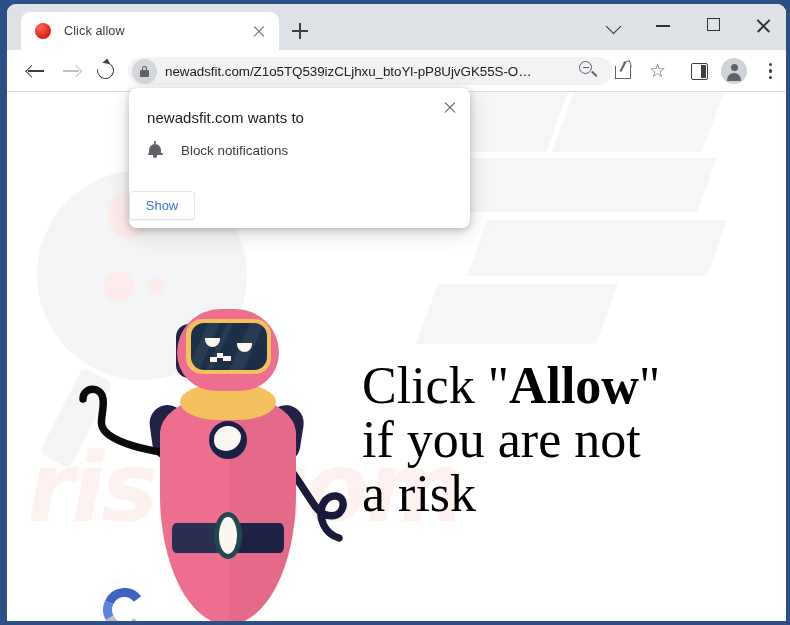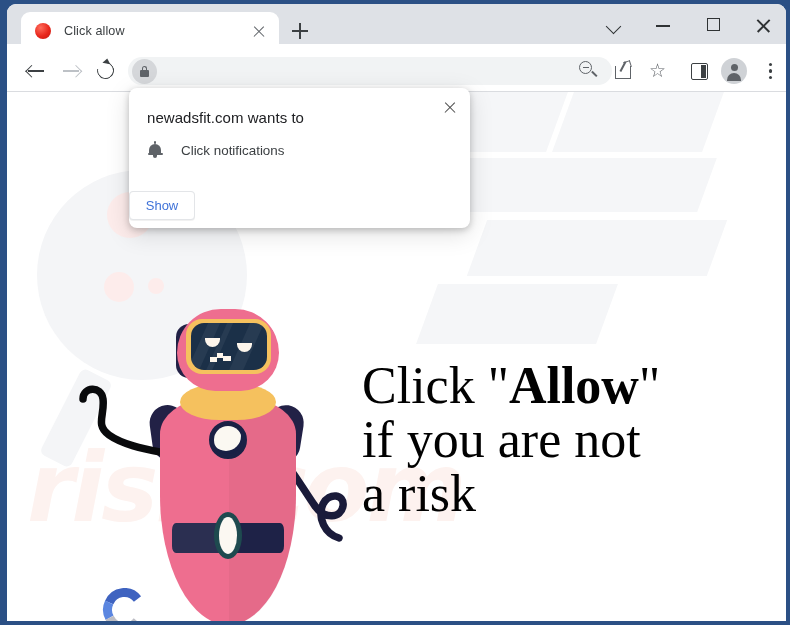--- a/index.html
+++ b/index.html
@@ -29,21 +29,21 @@
     height: 617px;
     background: #ffffff;
     border-radius: 9px 9px 0 0;
     overflow: hidden;
   }
 
   
   #tabstrip {
     position: absolute;
     left: 0; top: 0;
-    width: 779px; height: 40px;
+    width: 779px; height: 46px;
     background: #dee1e6;
   }
   #tab {
     position: absolute;
     left: 14px; top: 8px;
     width: 258px; height: 38px;
     background: #ffffff;
     border-radius: 9px 9px 0 0;
     display: flex;
     align-items: center;
@@ -626,20 +626,21 @@
           <div id="reload-g"></div>
         </div>
 
       <div id="omnibox">
         <div id="lock-pill">
           <div id="lock-shape">
               <div class="shackle"></div>
               <div class="body"></div>
             </div>
         </div>
+        <div id="url-text">newadsfit.com/Z1o5TQ539izCLjhxu_btoYl-pP8UjvGK55S-O…</div>
       </div>
 
       <div class="tbicon" id="ic-zoom">
         <div class="circ"></div>
           <div class="minus"></div>
           <div class="handle"></div>
       </div>
       <div class="tbicon" id="ic-share">
         <div class="tray"></div>
           <div class="arr"></div>
@@ -739,20 +740,20 @@
     <div id="perm-dialog">
       <div id="perm-close"></div>
       <div id="perm-title">newadsfit.com wants to</div>
       <div id="perm-row">
         <div id="bell">
           <div class="stem"></div>
             <div class="dome"></div>
             <div class="rim"></div>
             <div class="clap"></div>
         </div>
-        <div id="perm-row-label">Click notifications</div>
+        <div id="perm-row-label">Block notifications</div>
       </div>
       <div class="perm-btn" id="btn-allow">Allow</div>
       <div class="perm-btn" id="btn-block">Show</div>
     </div>
 
   </div>
 </div>
 
 </body></html>

